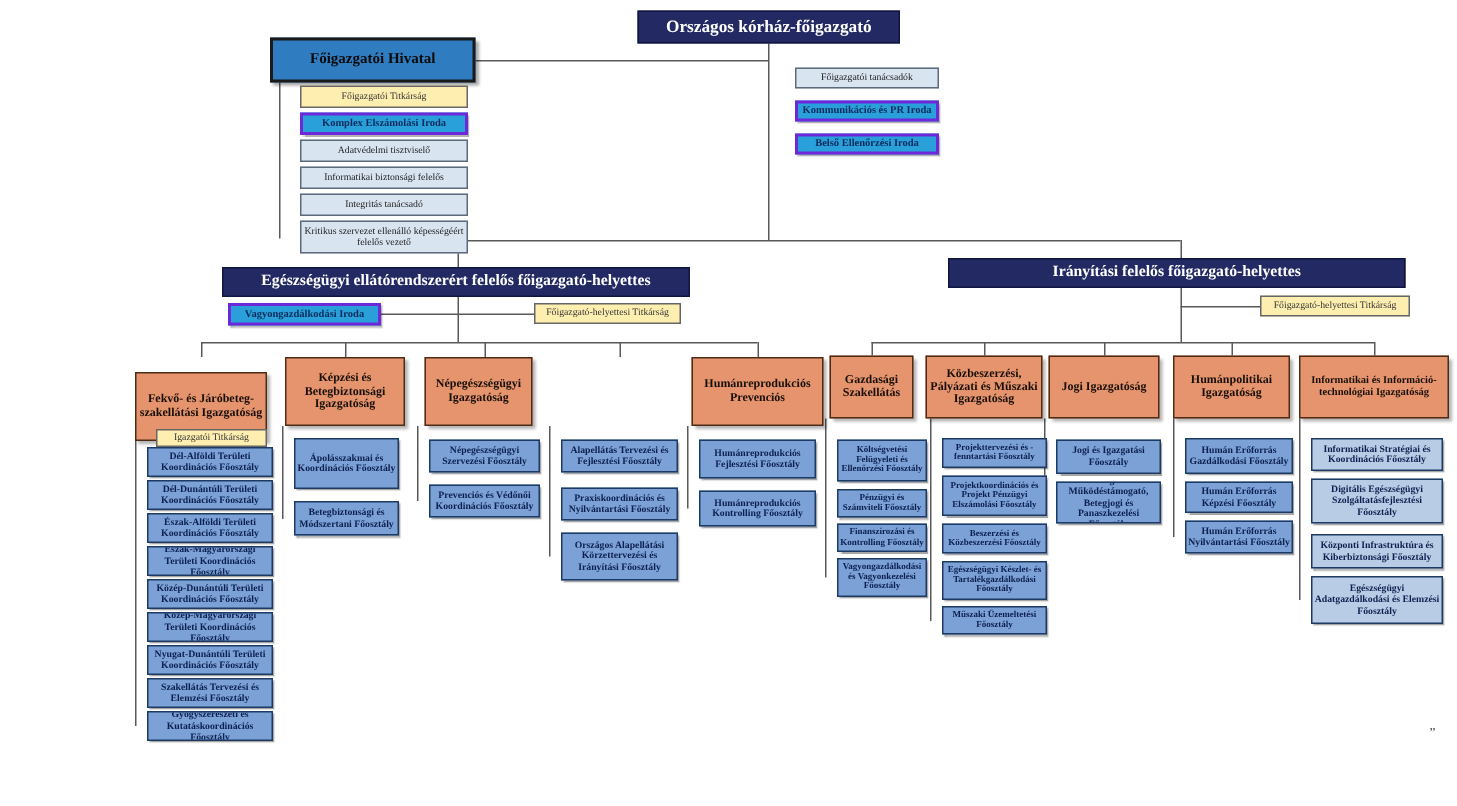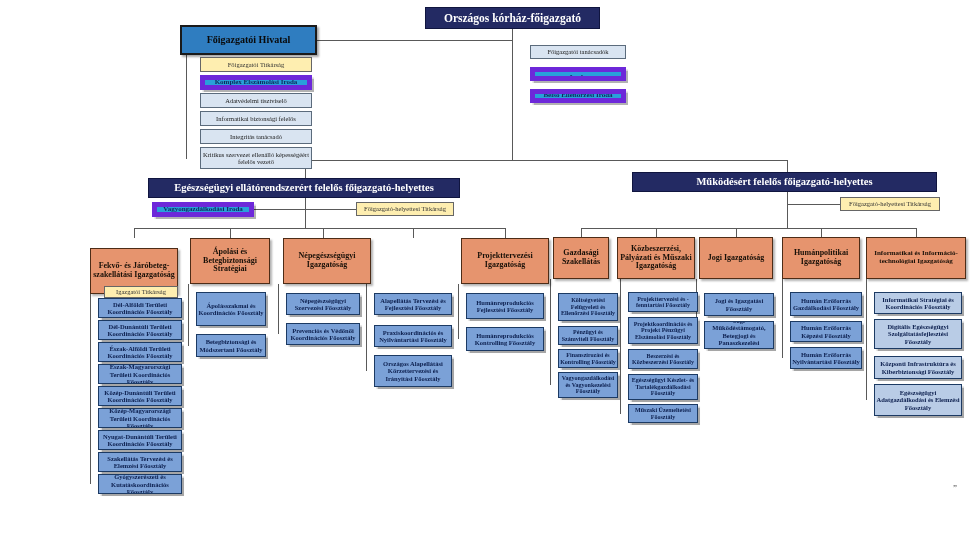--- a/index.html
+++ b/index.html
@@ -4,21 +4,21 @@
 <style>
   html,body{margin:0;padding:0;background:#ffffff;}
   #canvas{position:relative;width:971px;height:537px;background:#ffffff;overflow:hidden;
           font-family:"Liberation Serif", serif;}
   .box{position:absolute;display:flex;align-items:center;justify-content:center;
        text-align:center;box-sizing:border-box;line-height:1.08;overflow:hidden;padding:1px;}
   .navy{background:#232a63;color:#ffffff;font-weight:bold;font-size:10.5px;border:1px solid #10153f;}
   .navy.top{font-size:11.5px;}
   .hivatal{background:#2f7dc0;color:#0a0a0a;font-weight:bold;font-size:10px;
            border:2px solid #1a1a1a;box-shadow:2px 2px 2px rgba(0,0,0,.35);}
-  .cyan{background:#29a0da;color:#0c2a5a;font-weight:bold;font-size:7px;border:5px solid #6d28d9;
+  .cyan{background:#29a0da;color:#0c2a5a;font-weight:bold;font-size:7px;border:2px solid #6d28d9;
         box-shadow:1.5px 1.5px 1px rgba(0,0,0,.3);}
   .tan{background:#feeeb0;color:#333333;font-size:6.5px;border:1px solid #666666;}
   .lightb{background:#d9e4f1;color:#1a1a1a;font-size:6.5px;border:1px solid #5b6b7c;}
   .orange{background:#e6946e;color:#181008;font-weight:bold;font-size:8px;
           border:1.5px solid #4d2c17;box-shadow:2px 2px 2px rgba(0,0,0,.3);}
   .orange.sm{font-size:7px;text-align:center;}
   .dept{background:#7ba1d7;color:#0c1f4e;font-weight:bold;font-size:6.5px;
         border:1px solid #1c3a63;box-shadow:1.5px 1.5px 1px rgba(0,0,0,.35);}
   .dept.xs{font-size:6px;}
   .dept.lighter{background:#b9cce6;}
@@ -78,27 +78,27 @@
   <div class="box lightb stub14" style="left:200px;top:129px;width:112px;height:15px">Integritás tanácsadó</div>
   <div class="box lightb stub14" style="left:200px;top:147px;width:112px;height:22px">Kritikus szervezet ellenálló képességéért felelős vezető</div>
 
   <div class="box lightb stub18" style="left:530px;top:45px;width:96px;height:14px">Főigazgatói tanácsadók</div>
   <div class="box cyan stub18" style="left:530px;top:67px;width:96px;height:14px">Kommunikációs és PR Iroda</div>
   <div class="box cyan stub18" style="left:530px;top:89px;width:96px;height:14px">Belső Ellenőrzési Iroda</div>
 
   <div class="box navy" style="left:148px;top:178px;width:312px;height:20px">Egészségügyi ellátórendszerért felelős főigazgató-helyettes</div>
   <div class="box cyan" style="left:152px;top:202px;width:102px;height:15px">Vagyongazdálkodási Iroda</div>
   <div class="box tan" style="left:356px;top:202px;width:98px;height:14px">Főigazgató-helyettesi Titkárság</div>
-  <div class="box navy" style="left:632px;top:172px;width:305px;height:20px">Működésért felelős főigazgató-helyettes</div>
+  <div class="box navy" style="left:632px;top:172px;width:305px;height:20px">Irányítási felelős főigazgató-helyettes</div>
   <div class="box tan" style="left:840px;top:197px;width:100px;height:14px">Főigazgató-helyettesi Titkárság</div>
 
   <div class="box orange" style="left:90px;top:248px;width:88px;height:46px">Fekvő- és Járóbeteg-szakellátási Igazgatóság</div>
-  <div class="box orange" style="left:190px;top:238px;width:80px;height:46px">Ápolási és Betegbiztonsági Stratégiai</div>
-  <div class="box orange" style="left:283px;top:238px;width:88px;height:46px">Népegészségügyi Igazgatóság</div>
-  <div class="box orange" style="left:461px;top:238px;width:88px;height:46px">Projekttervezési Igazgatóság</div>
+  <div class="box orange" style="left:190px;top:238px;width:80px;height:46px">Képzési és Betegbiztonsági Igazgatóság</div>
+  <div class="box orange" style="left:283px;top:238px;width:72px;height:46px">Népegészségügyi Igazgatóság</div>
+  <div class="box orange" style="left:461px;top:238px;width:88px;height:46px">Humánreprodukciós Prevenciós</div>
   <div class="box orange" style="left:553px;top:237px;width:56px;height:42px">Gazdasági Szakellátás</div>
   <div class="box orange" style="left:617px;top:237px;width:78px;height:42px">Közbeszerzési, Pályázati és Műszaki Igazgatóság</div>
   <div class="box orange" style="left:699px;top:237px;width:74px;height:42px">Jogi Igazgatóság</div>
   <div class="box orange" style="left:782px;top:237px;width:78px;height:42px">Humánpolitikai Igazgatóság</div>
   <div class="box orange sm" style="left:866px;top:237px;width:100px;height:42px">Informatikai és Információ-technológiai Igazgatóság</div>
 
   <div class="box tan stub14" style="left:104px;top:286px;width:74px;height:12px">Igazgatói Titkárság</div>
   <div class="box dept stub" style="left:98px;top:298px;width:84px;height:20px">Dél-Alföldi Területi Koordinációs Főosztály</div>
   <div class="box dept stub" style="left:98px;top:320px;width:84px;height:20px">Dél-Dunántúli Területi Koordinációs Főosztály</div>
   <div class="box dept stub" style="left:98px;top:342px;width:84px;height:20px">Észak-Alföldi Területi Koordinációs Főosztály</div>

